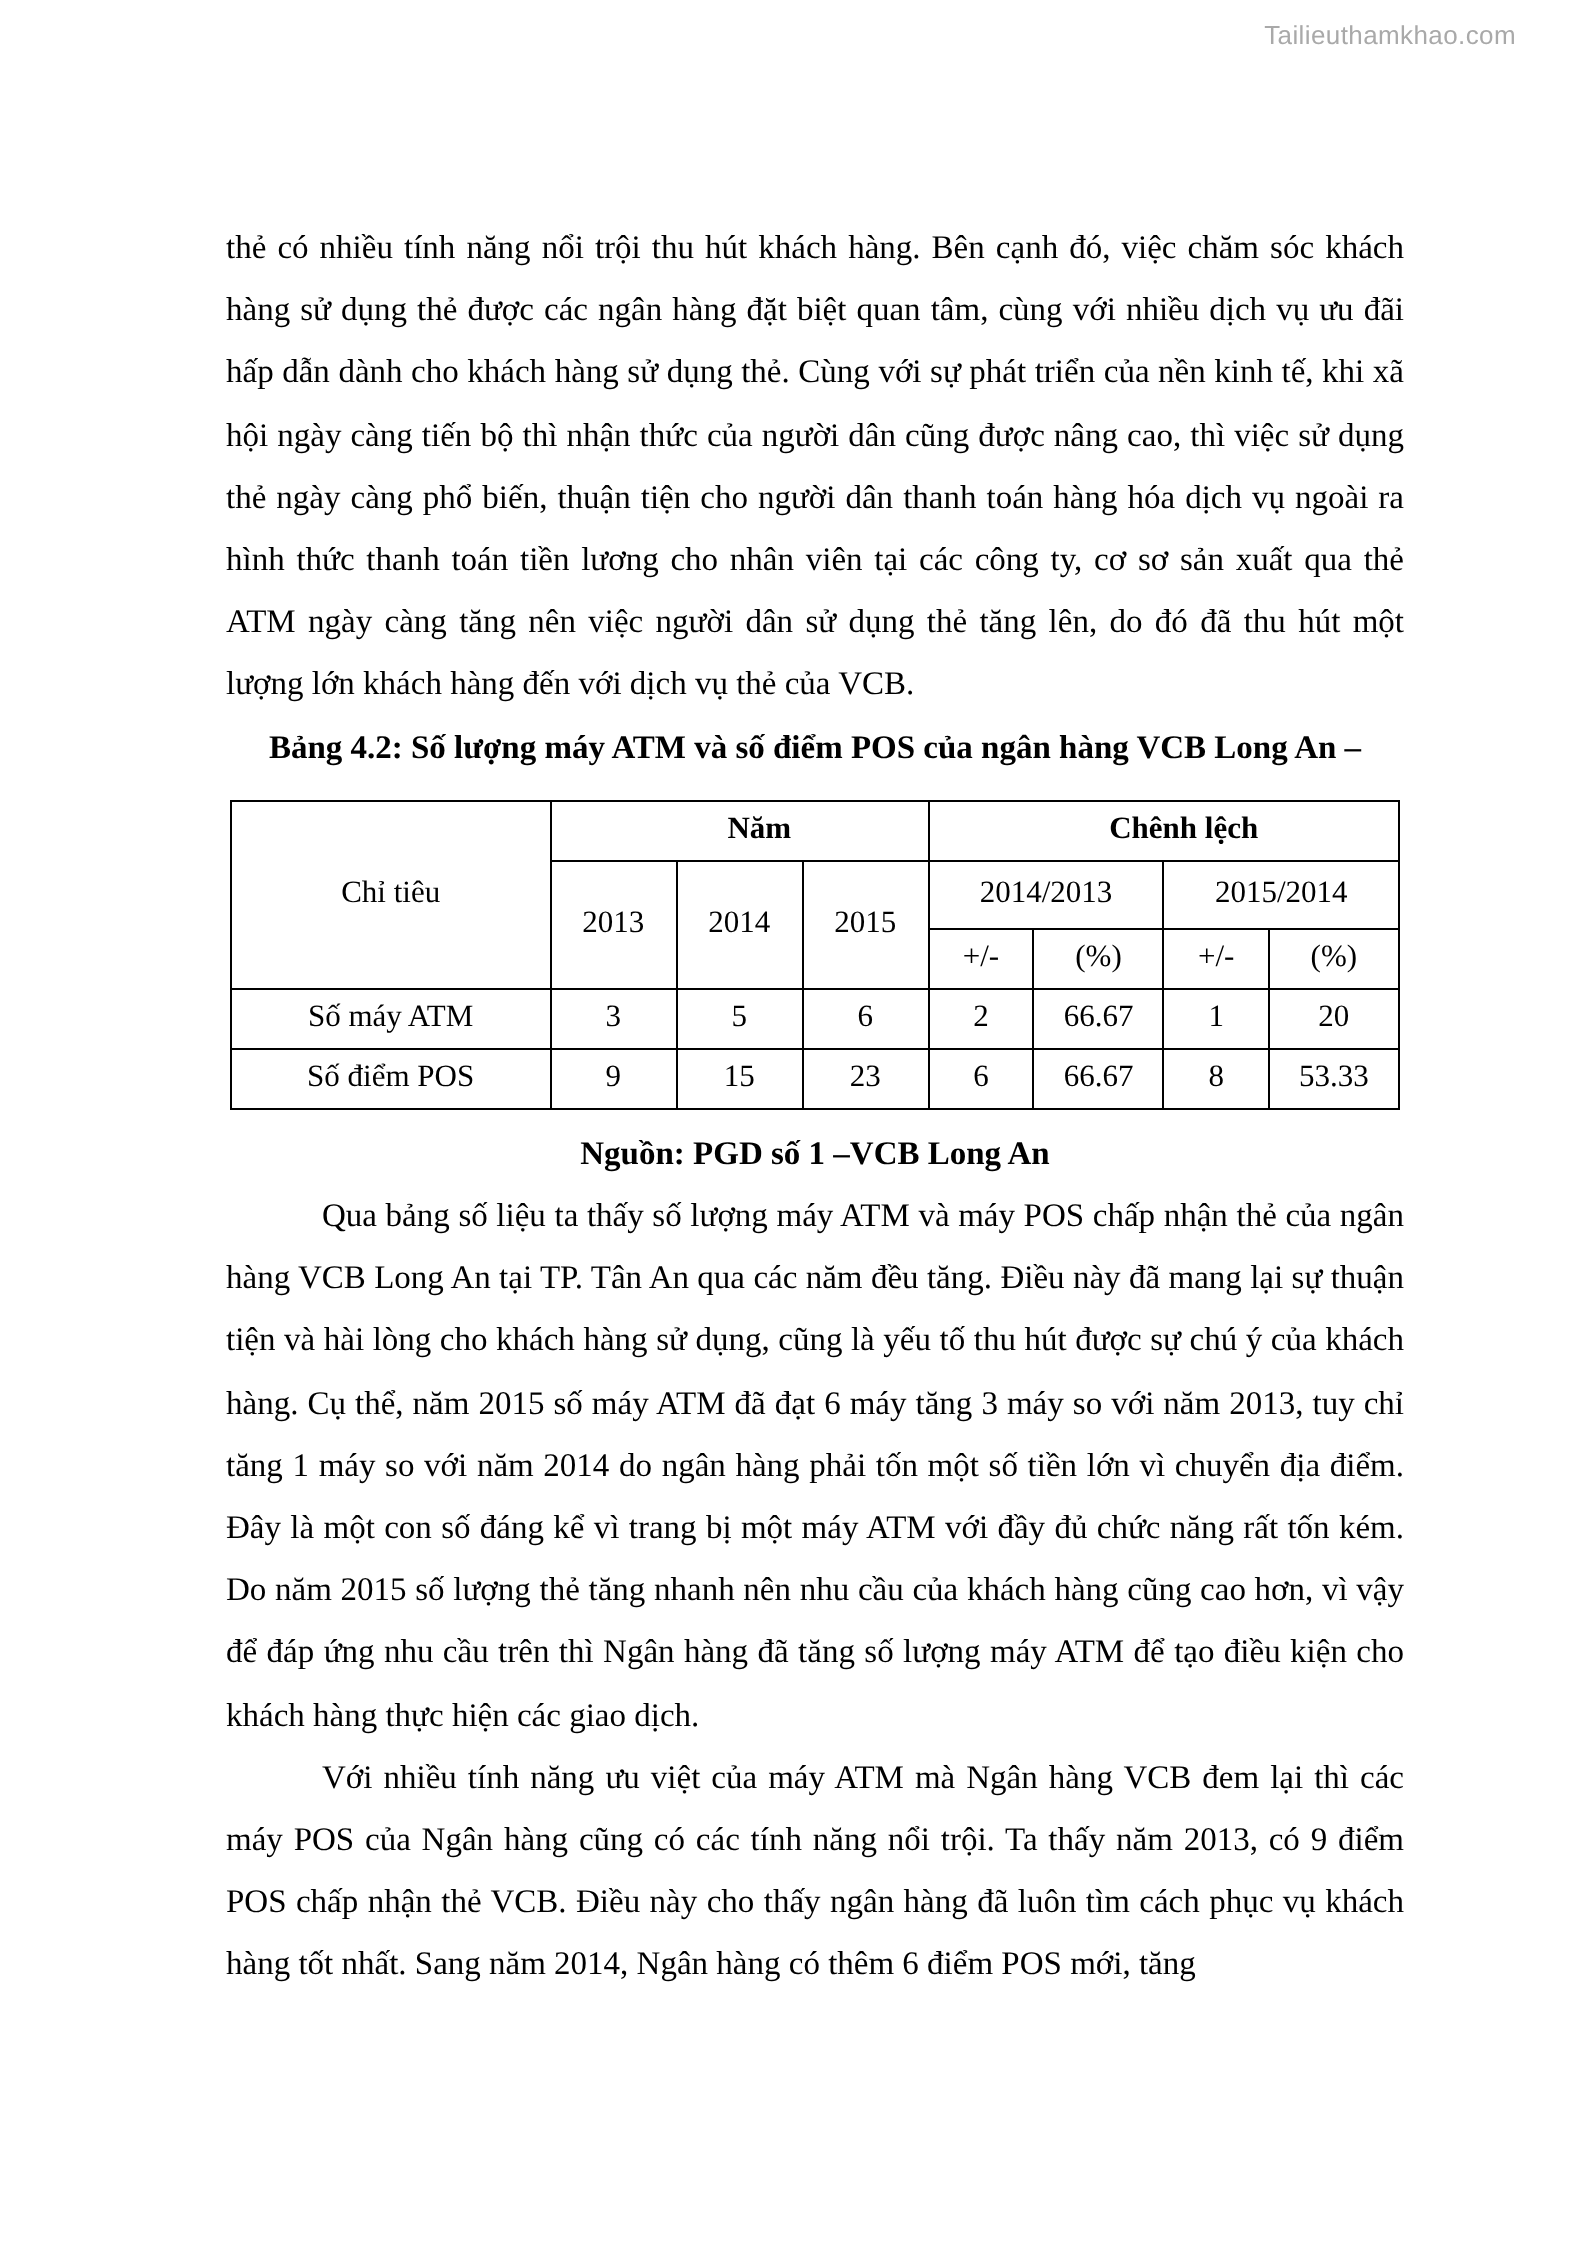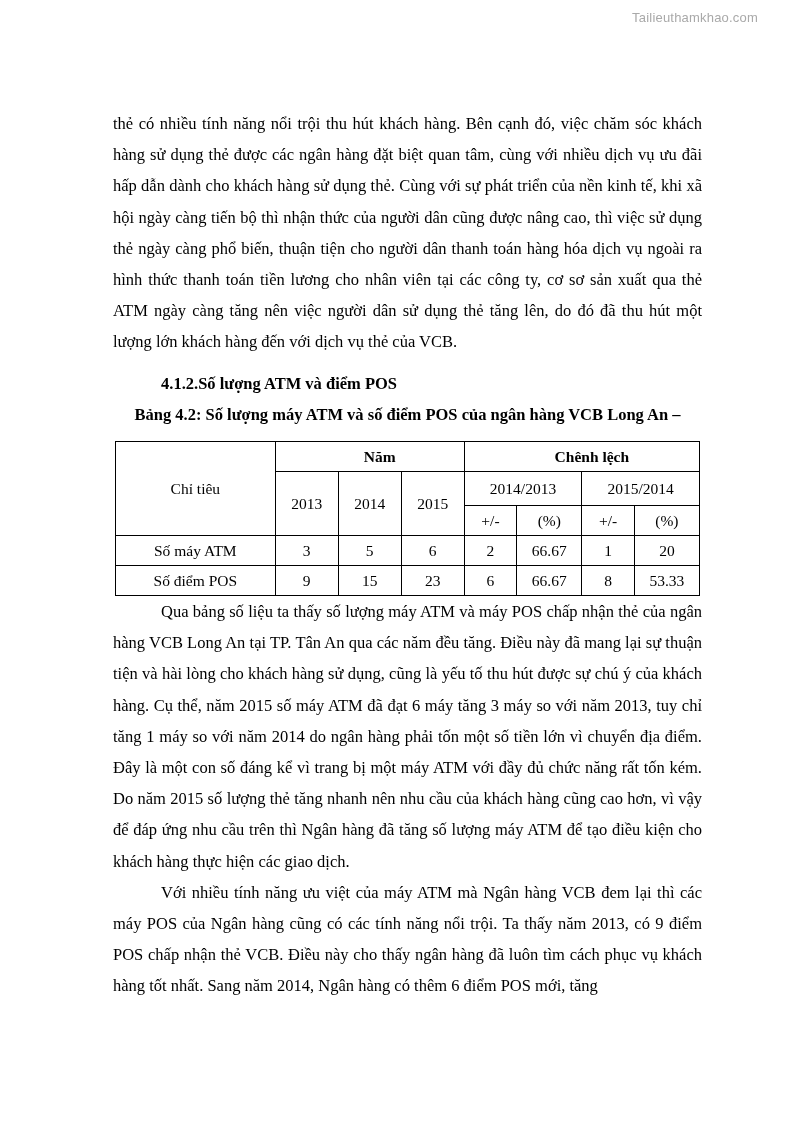--- a/index.html
+++ b/index.html
@@ -142,21 +142,20 @@
 <body>
 
 <div class="page">
 
   <div class="watermark">Tailieuthamkhao.com</div>
 
   <div class="content">
 
     <p class="body-par">thẻ có nhiều tính năng nổi trội thu hút khách hàng. Bên cạnh đó, việc chăm sóc khách hàng sử dụng thẻ được các ngân hàng đặt biệt quan tâm, cùng với nhiều dịch vụ ưu đãi hấp dẫn dành cho khách hàng sử dụng thẻ. Cùng với sự phát triển của nền kinh tế, khi xã hội ngày càng tiến bộ thì nhận thức của người dân cũng được nâng cao, thì việc sử dụng thẻ ngày càng phổ biến, thuận tiện cho người dân thanh toán hàng hóa dịch vụ ngoài ra hình thức thanh toán tiền lương cho nhân viên tại các công ty, cơ sơ sản xuất qua thẻ ATM ngày càng tăng nên việc người dân sử dụng thẻ tăng lên, do đó đã thu hút một lượng lớn khách hàng đến với dịch vụ thẻ của VCB.</p>
 
-    <p class="heading-section">4.1.2.Số lượng ATM và điểm POS</p>
 
     <p class="table-caption">Bảng 4.2: Số lượng máy ATM và số điểm POS của ngân hàng VCB Long An –</p>
 
 
     <div class="table-wrap">
       <table class="data-table">
         <colgroup>
           <col class="col-chitieu">
           <col class="col-year">
           <col class="col-year">
@@ -204,20 +203,21 @@
             <td>23</td>
             <td>6</td>
             <td>66.67</td>
             <td>8</td>
             <td>53.33</td>
           </tr>
         </tbody>
       </table>
     </div>
 
+    <p class="source-line">Nguồn: PGD số 1 –VCB Long An</p>
 
     <p class="body-par indented">Qua bảng số liệu ta thấy số lượng máy ATM và máy POS chấp nhận thẻ của ngân hàng VCB Long An tại TP. Tân An qua các năm đều tăng. Điều này đã mang lại sự thuận tiện và hài lòng cho khách hàng sử dụng, cũng là yếu tố thu hút được sự chú ý của khách hàng. Cụ thể, năm 2015 số máy ATM đã đạt 6 máy tăng 3 máy so với năm 2013, tuy chỉ tăng 1 máy so với năm 2014 do ngân hàng phải tốn một số tiền lớn vì chuyển địa điểm. Đây là một con số đáng kể vì trang bị một máy ATM với đầy đủ chức năng rất tốn kém. Do năm 2015 số lượng thẻ tăng nhanh nên nhu cầu của khách hàng cũng cao hơn, vì vậy để đáp ứng nhu cầu trên thì Ngân hàng đã tăng số lượng máy ATM để tạo điều kiện cho khách hàng thực hiện các giao dịch.</p>
 
     <p class="body-par indented">Với nhiều tính năng ưu việt của máy ATM mà Ngân hàng VCB đem lại thì các máy POS của Ngân hàng cũng có các tính năng nổi trội. Ta thấy năm 2013, có 9 điểm POS chấp nhận thẻ VCB. Điều này cho thấy ngân hàng đã luôn tìm cách phục vụ khách hàng tốt nhất. Sang năm 2014, Ngân hàng có thêm 6 điểm POS mới, tăng</p>
 
   </div>
 
 
 </div>
 

